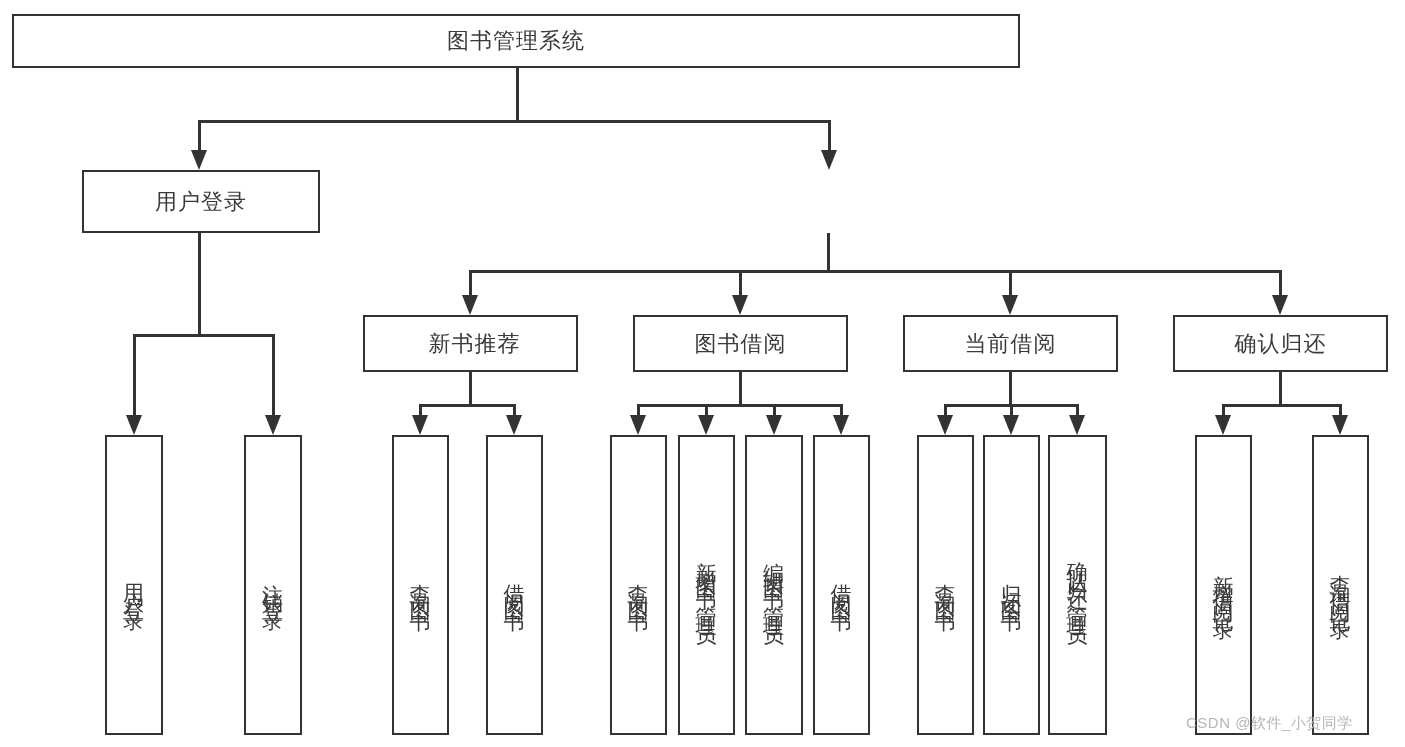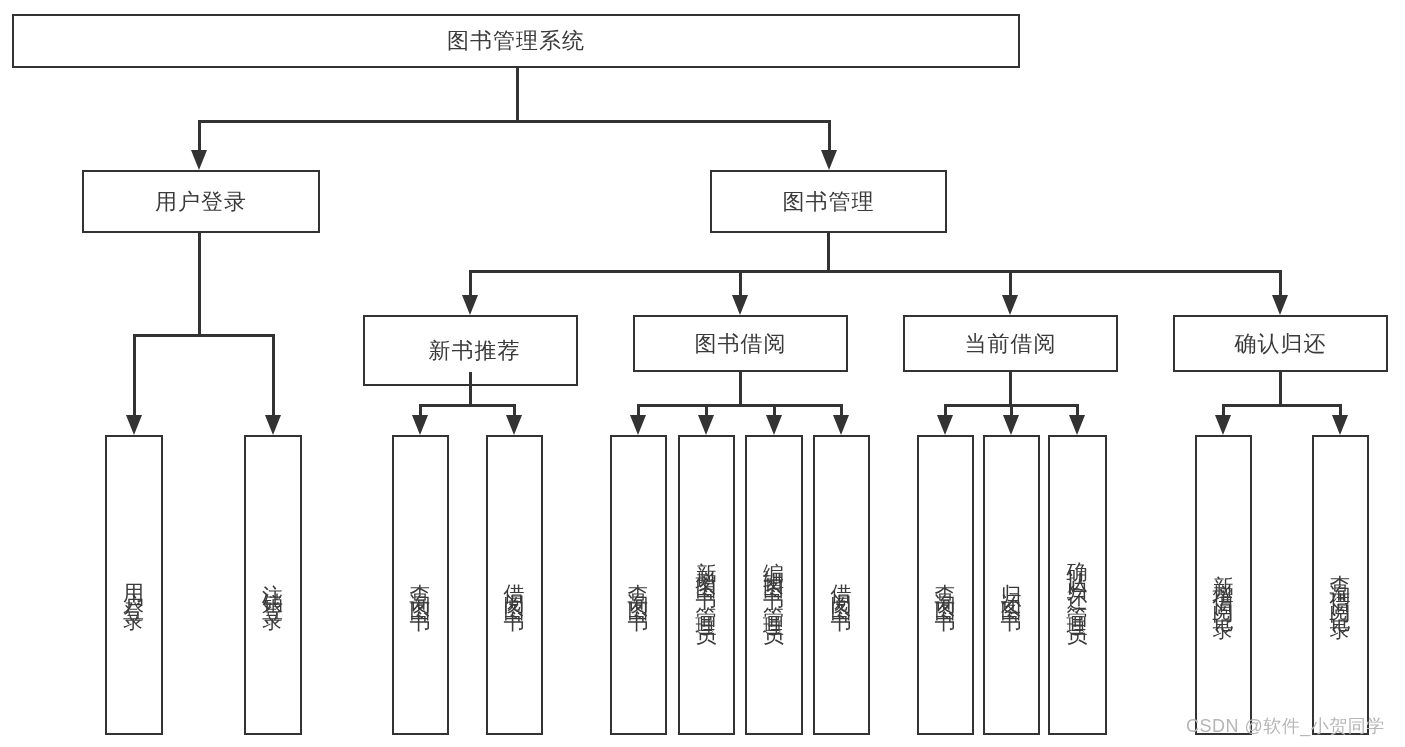--- a/index.html
+++ b/index.html
@@ -39,21 +39,21 @@
     position: absolute;
     width: 0; height: 0;
     border-left: 8px solid transparent;
     border-right: 8px solid transparent;
     border-top: 20px solid #333333;
   }
   .watermark {
     position: absolute;
     left: 1186px;
     top: 714px;
-    font-size: 18px;
+    font-size: 15px;
     color: #b6b6b6;
     letter-spacing: 0.5px;
     white-space: nowrap;
     z-index: 10;
   }
 </style>
 </head>
 <body>
 
 <div class="stage">
@@ -65,43 +65,40 @@
   <div class="vline" style="left:516px; top:68px; height:54px;"></div>
   <div class="hline" style="left:198px; top:120px; width:633px;"></div>
   <div class="vline" style="left:198px; top:120px; height:34px;"></div>
   <div class="tri" style="left:191px; top:150px;"></div>
   <div class="vline" style="left:828px; top:120px; height:34px;"></div>
   <div class="tri" style="left:821px; top:150px;"></div>
 
   <div class="box hbox" style="left:82px; top:170px; width:238px; height:63px;">
     <span>用户登录</span>
   </div>
-  <div class="box hbox" style="left:710px; top:170px; width:237px; height:63px;">
-    <span>图书管理</span>
-  </div>
 
   <div class="vline" style="left:198px; top:233px; height:104px;"></div>
   <div class="hline" style="left:133px; top:334px; width:142px;"></div>
   <div class="vline" style="left:133px; top:334px; height:84px;"></div>
   <div class="tri" style="left:126px; top:415px;"></div>
   <div class="vline" style="left:272px; top:334px; height:84px;"></div>
   <div class="tri" style="left:265px; top:415px;"></div>
 
   <div class="vline" style="left:827px; top:233px; height:40px;"></div>
   <div class="hline" style="left:469px; top:270px; width:813px;"></div>
   <div class="vline" style="left:469px; top:270px; height:28px;"></div>
   <div class="tri" style="left:462px; top:295px;"></div>
   <div class="vline" style="left:739px; top:270px; height:28px;"></div>
   <div class="tri" style="left:732px; top:295px;"></div>
   <div class="vline" style="left:1009px; top:270px; height:28px;"></div>
   <div class="tri" style="left:1002px; top:295px;"></div>
   <div class="vline" style="left:1279px; top:270px; height:28px;"></div>
   <div class="tri" style="left:1272px; top:295px;"></div>
 
-  <div class="box hbox" style="left:363px; top:315px; width:215px; height:71px;padding-left:8px;">
+  <div class="box hbox" style="left:363px; top:315px; width:215px; height:57px;padding-left:8px;">
     <span>新书推荐</span>
   </div>
   <div class="box hbox" style="left:903px; top:315px; width:215px; height:57px;">
     <span>当前借阅</span>
   </div>
   <div class="box hbox" style="left:633px; top:315px; width:215px; height:57px;">
     <span>图书借阅</span>
   </div>
   <div class="box hbox" style="left:1173px; top:315px; width:215px; height:57px;">
     <span>确认归还</span>

